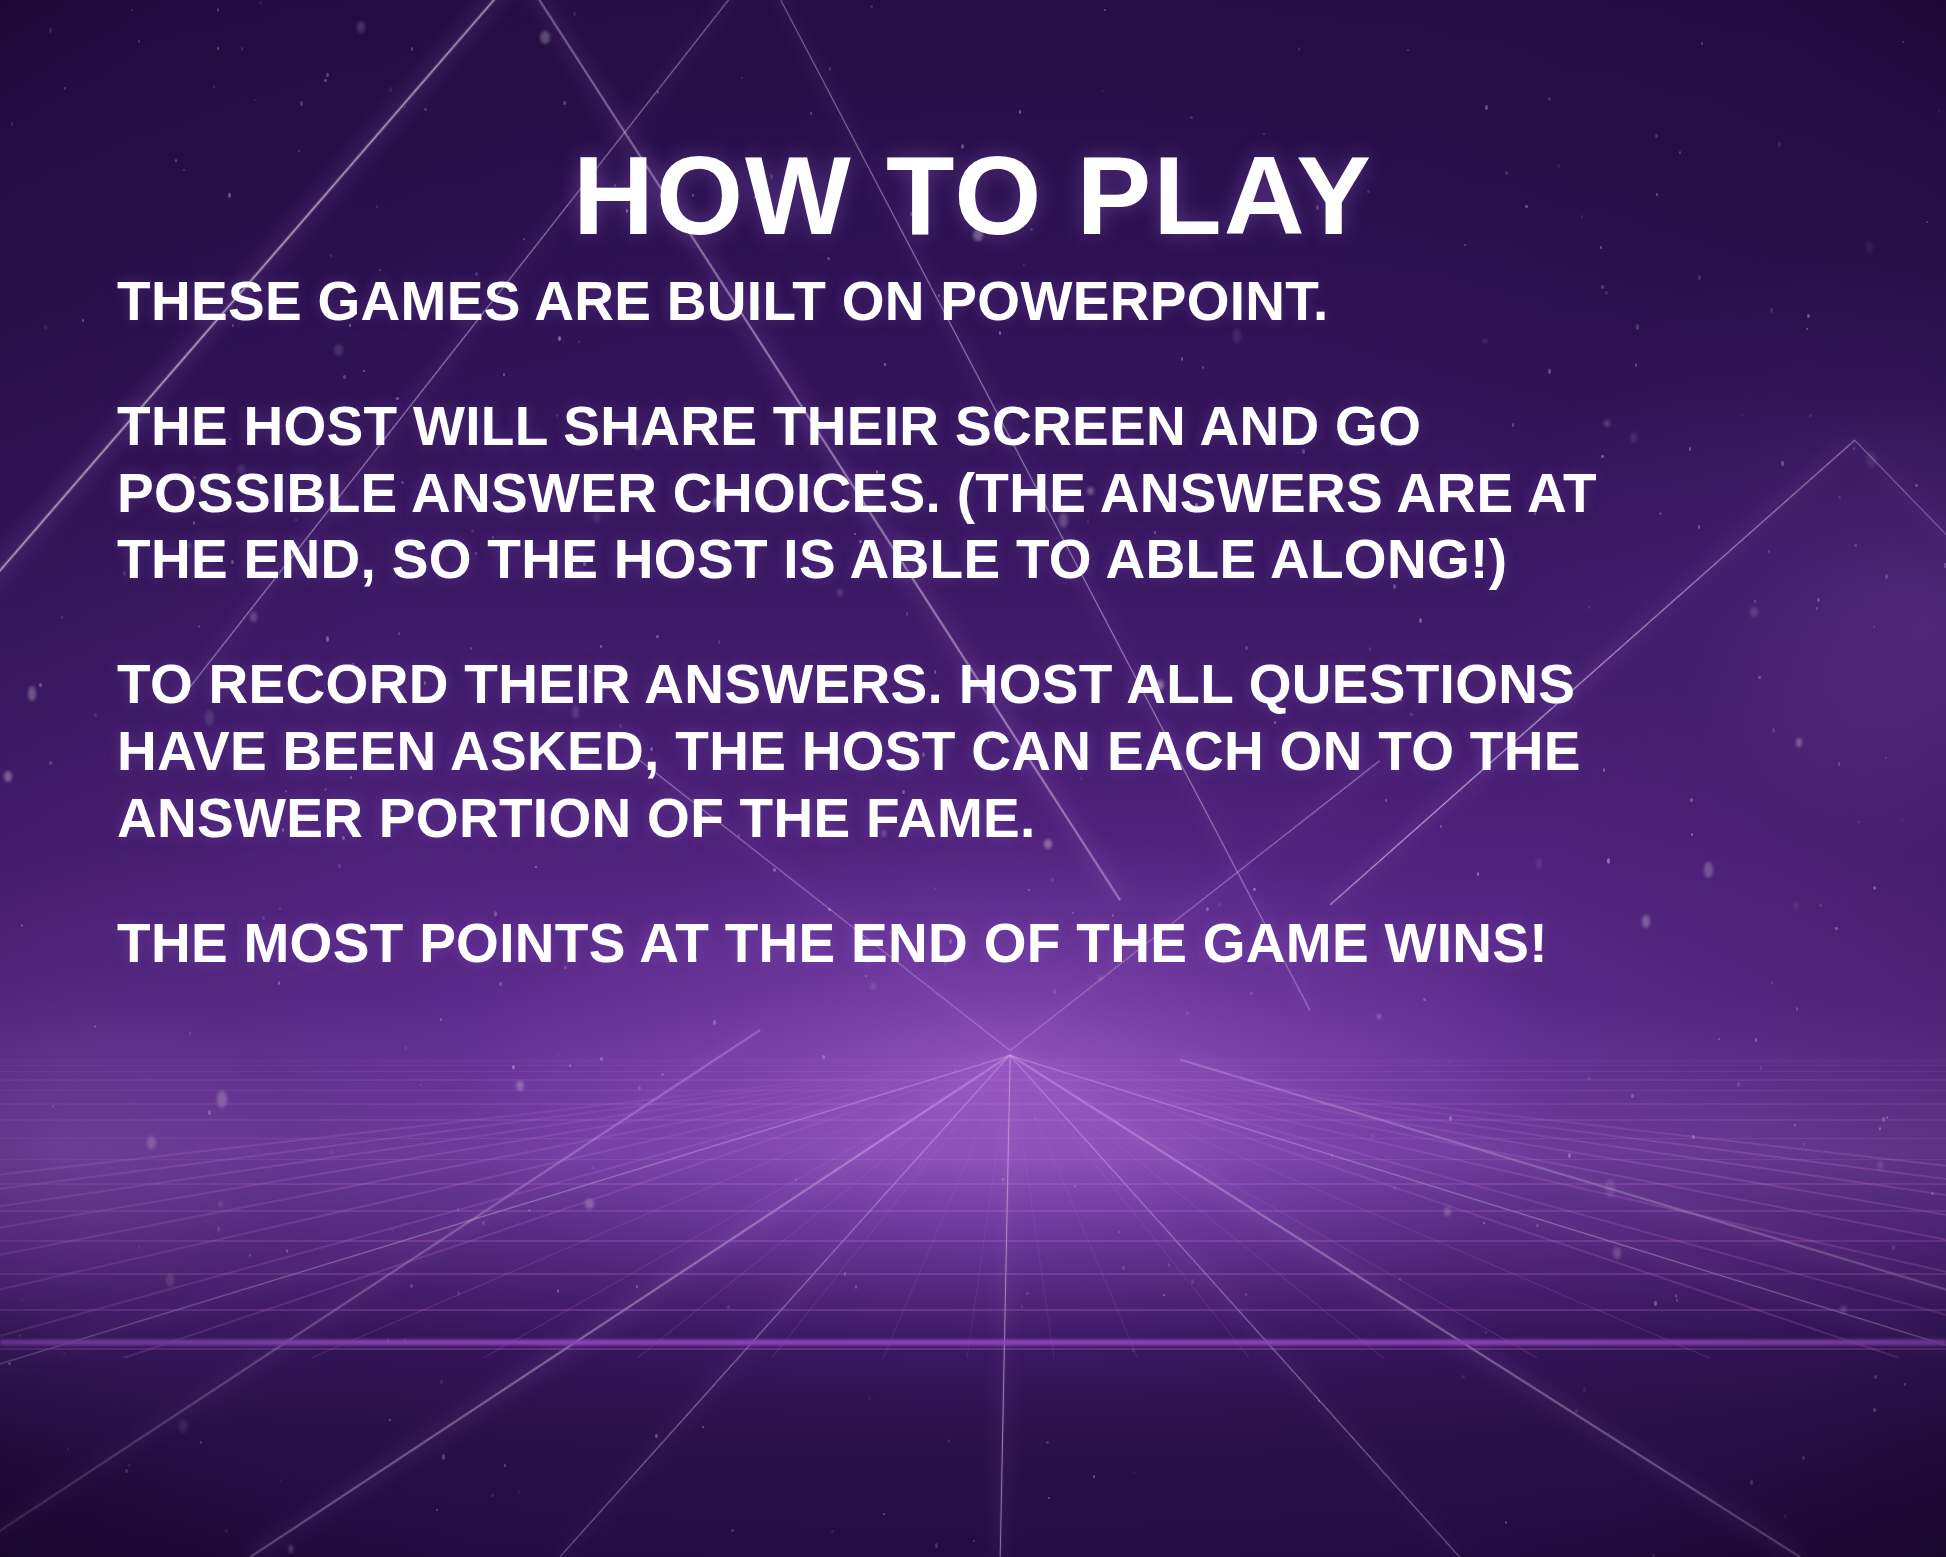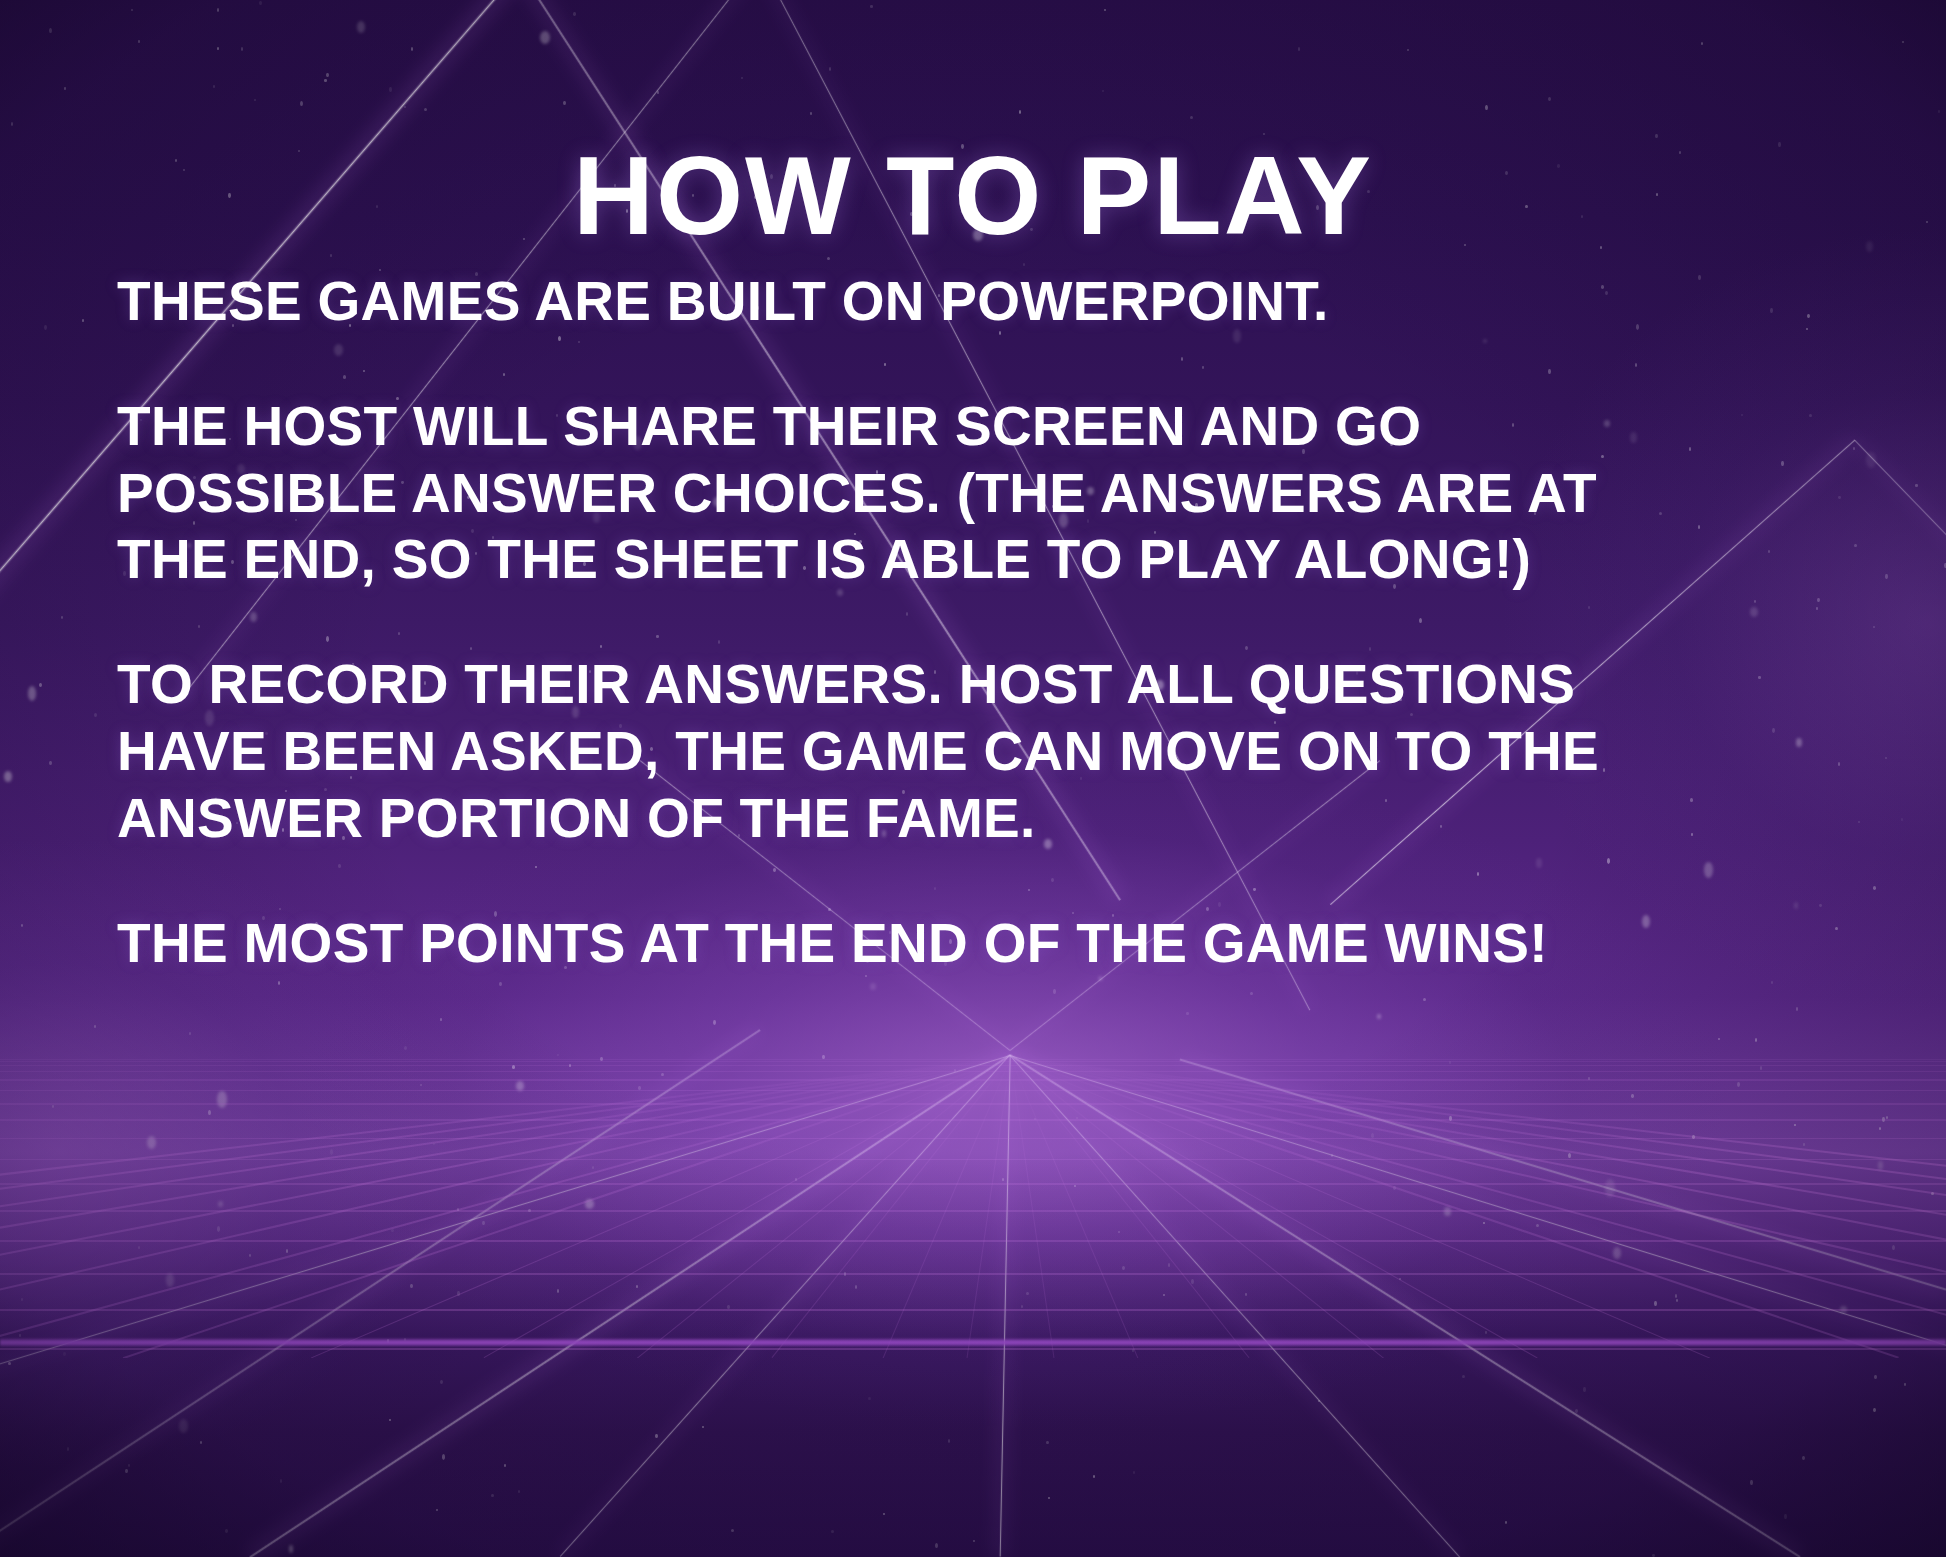--- a/index.html
+++ b/index.html
@@ -688,25 +688,25 @@
 
   <div class="content">
     <h1 class="title">HOW TO PLAY</h1>
     <div class="body-block" id="body-block">
         <p class="para">
           <span class="line">THESE GAMES ARE BUILT ON POWERPOINT.</span>
         </p>
         <p class="para">
           <span class="line">THE HOST WILL SHARE THEIR SCREEN AND GO</span>
           <span class="line">POSSIBLE ANSWER CHOICES. (THE ANSWERS ARE AT</span>
-          <span class="line">THE END, SO THE SHEET IS ABLE TO PLAY ALONG!)</span>
+          <span class="line">THE END, SO THE HOST IS ABLE TO ABLE ALONG!)</span>
         </p>
         <p class="para">
           <span class="line">TO RECORD THEIR ANSWERS. HOST ALL QUESTIONS</span>
-          <span class="line">HAVE BEEN ASKED, THE GAME CAN MOVE ON TO THE</span>
+          <span class="line">HAVE BEEN ASKED, THE HOST CAN EACH ON TO THE</span>
           <span class="line">ANSWER PORTION OF THE FAME.</span>
         </p>
         <p class="para">
           <span class="line">THE MOST POINTS AT THE END OF THE GAME WINS!</span>
         </p>
       </div>
   </div>
 
 </div>
 

